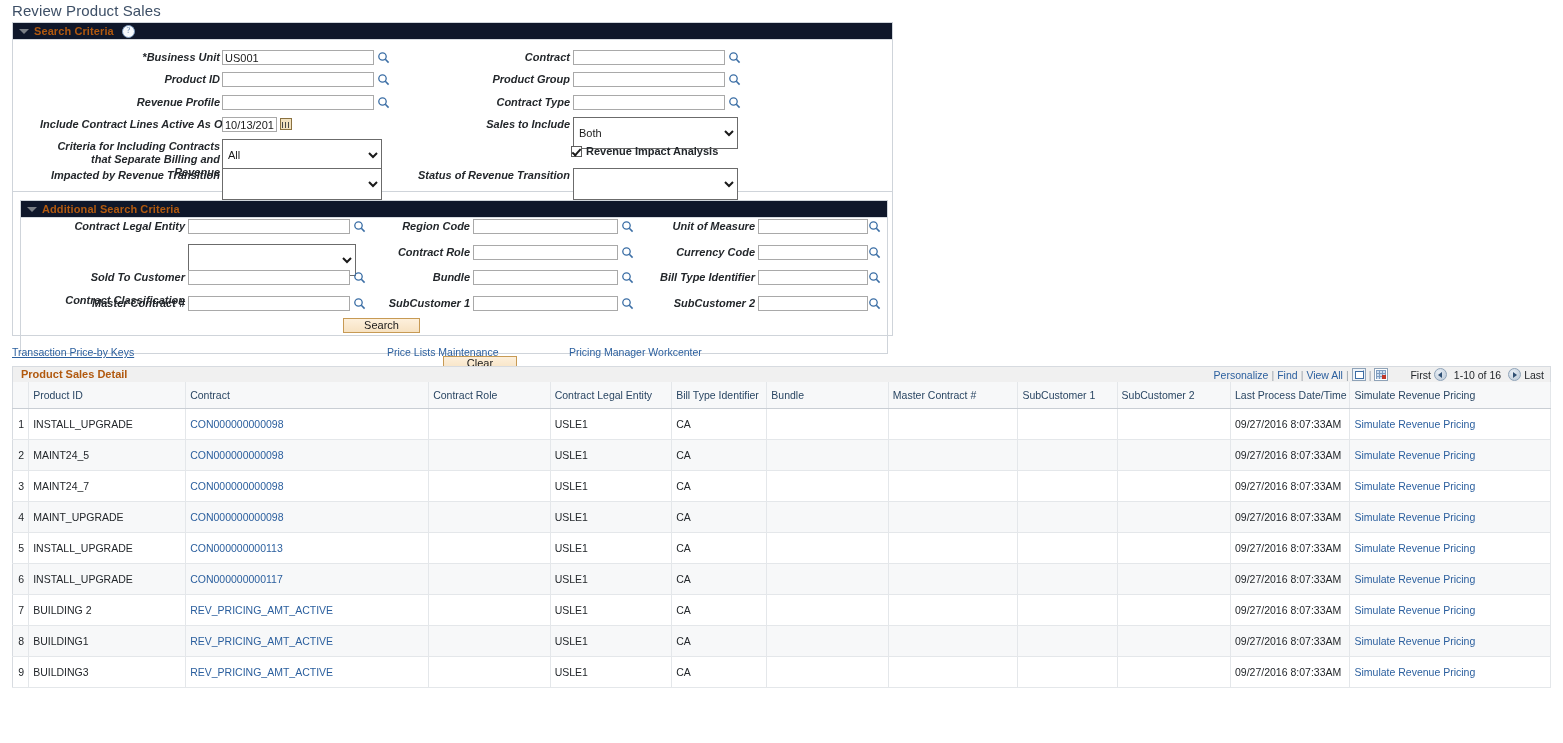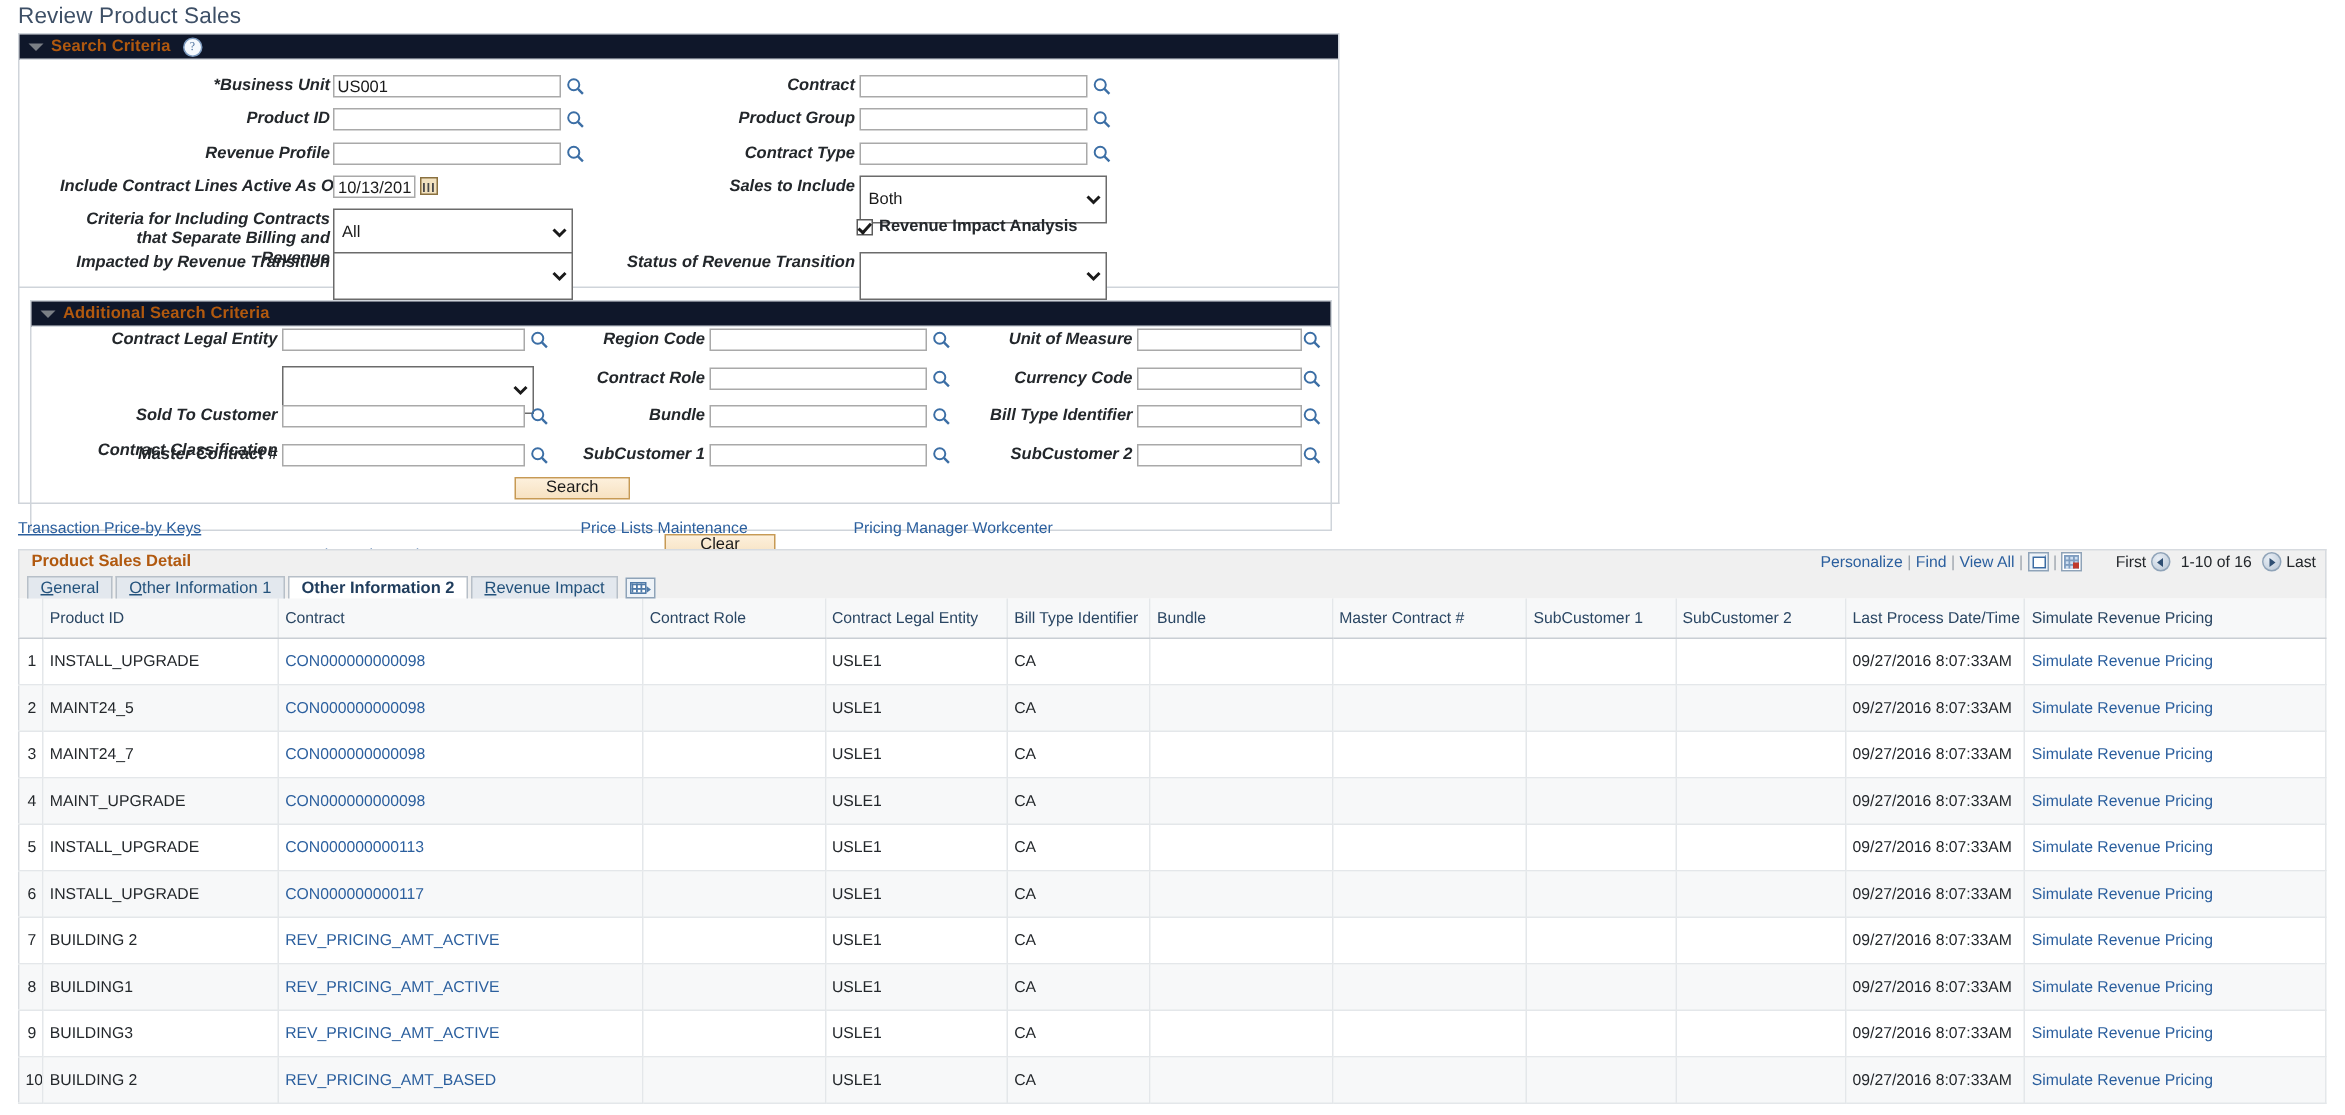--- a/index.html
+++ b/index.html
@@ -494,27 +494,20 @@
           <i></i>
         </span>
       <span class="nav-span">1-10 of 16</span>
       <span class="arrow-btn right">
           <i></i>
         </span>
       <span class="nav-word">Last</span>
     </span>
   </div>
 
-  <div class="tab-bar">
-    <div class="tab"><u>G</u><span>eneral</span></div>
-    <div class="tab"><u>O</u><span>ther Information 1</span></div>
-    <div class="tab active">Other Information 2</div>
-    <div class="tab"><u>R</u><span>evenue Impact</span></div>
-    <div class="tab-ico"></div>
-  </div>
 
   <table class="grid">
     <colgroup>
       <col style="width:16px;">
       <col style="width:155px;">
       <col style="width:240px;">
       <col style="width:120px;">
       <col style="width:120px;">
       <col style="width:94px;">
       <col style="width:120px;">
@@ -660,29 +653,15 @@
           <td></td>
           <td>USLE1</td>
           <td>CA</td>
           <td></td>
           <td></td>
           <td></td>
           <td></td>
           <td>09/27/2016  8:07:33AM</td>
           <td><a class="cell-link">Simulate Revenue Pricing</a></td>
         </tr>
-        <tr class="even">
-          <td class="rownum">10</td>
-          <td>BUILDING 2</td>
-          <td><a class="cell-link">REV_PRICING_AMT_BASED</a></td>
-          <td></td>
-          <td>USLE1</td>
-          <td>CA</td>
-          <td></td>
-          <td></td>
-          <td></td>
-          <td></td>
-          <td>09/27/2016  8:07:33AM</td>
-          <td><a class="cell-link">Simulate Revenue Pricing</a></td>
-        </tr>
       </tbody>
   </table>
 </div>
 
 </body></html>

